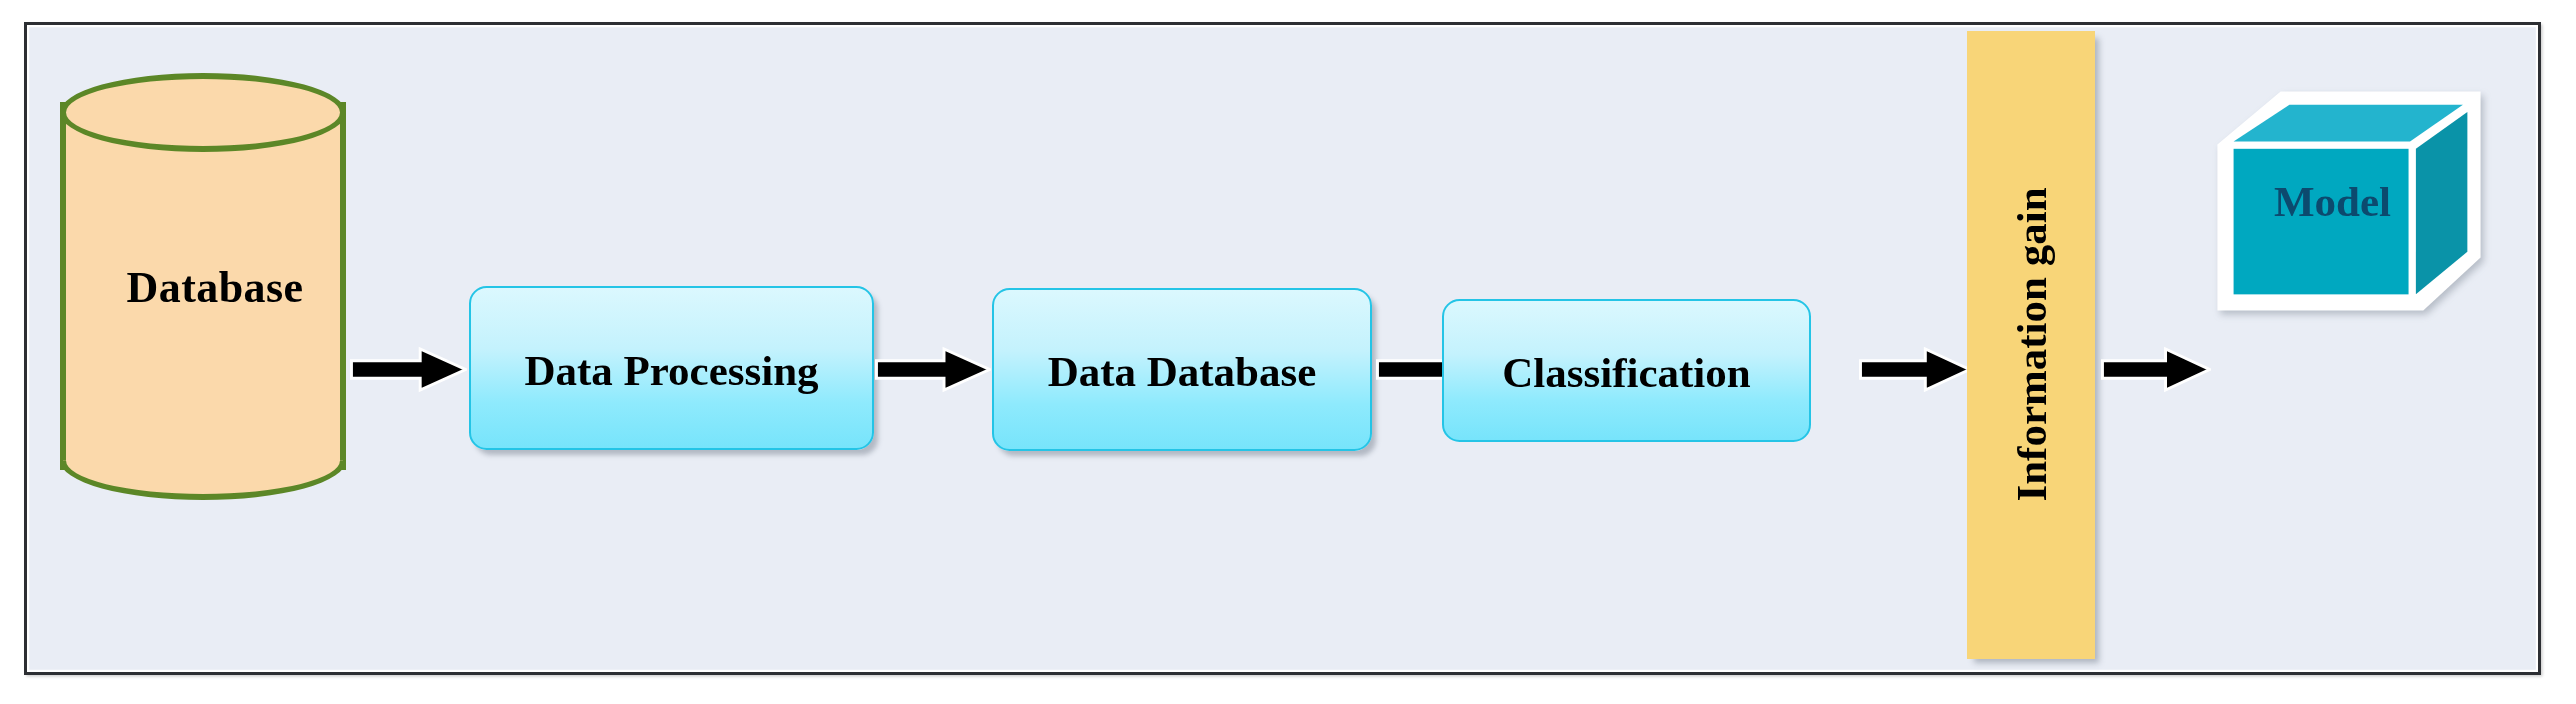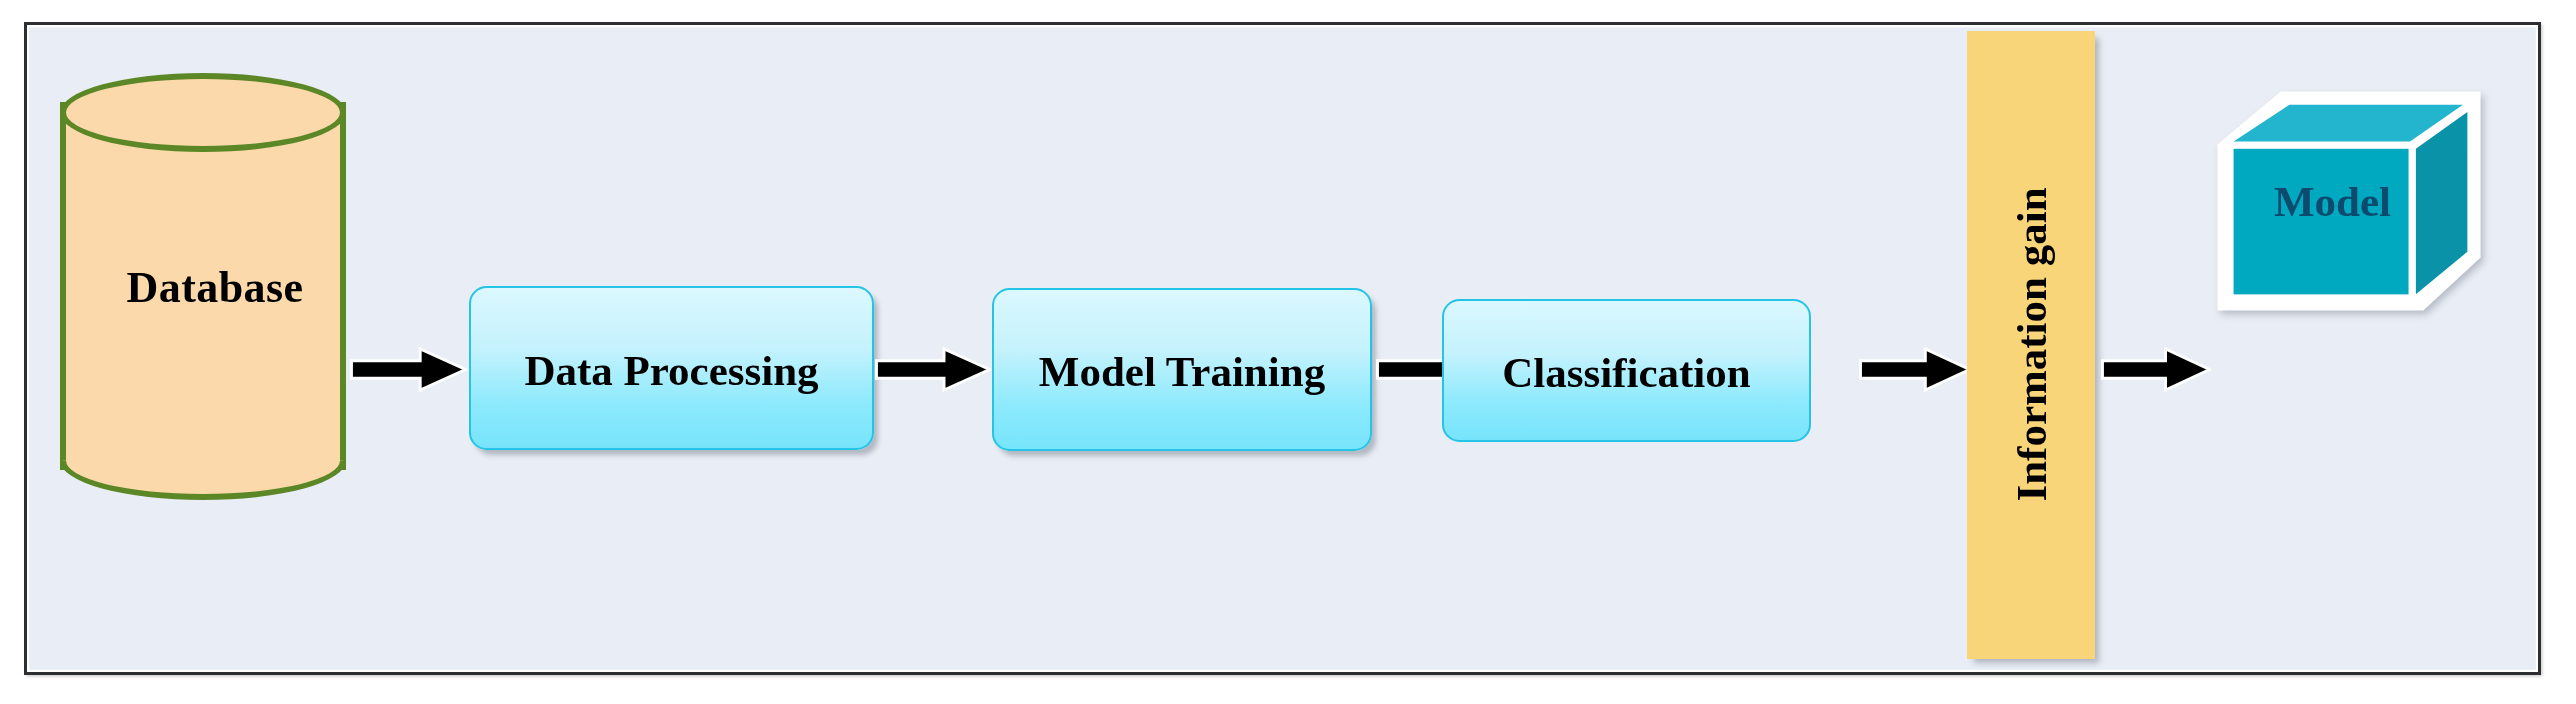--- a/index.html
+++ b/index.html
@@ -101,21 +101,21 @@
       <span>Data Processing</span>
     </div>
 
     <div class="arrow" style="left:848px;top:321px;width:116px;">
       <svg viewBox="0 0 158 64" preserveAspectRatio="none">
         <path d="M2,20 L94,20 L94,4 L156,32 L94,60 L94,44 L2,44 Z" fill="#000000" stroke="#ffffff" stroke-width="4"></path>
       </svg>
     </div>
 
     <div class="pbox shadowed" style="left:965px;top:263px;width:380px;height:163px;">
-      <span>Model Training</span>
+      <span>Data Database</span>
     </div>
 
     <div class="arrow" style="left:1349px;top:321px;width:114px;">
       <svg viewBox="0 0 155 64" preserveAspectRatio="none">
         <path d="M2,20 L92,20 L92,4 L153,32 L92,60 L92,44 L2,44 Z" fill="#000000" stroke="#ffffff" stroke-width="4"></path>
       </svg>
     </div>
 
     <div class="pbox" style="left:1415px;top:274px;width:369px;height:143px;">
       <span>Classification</span>

